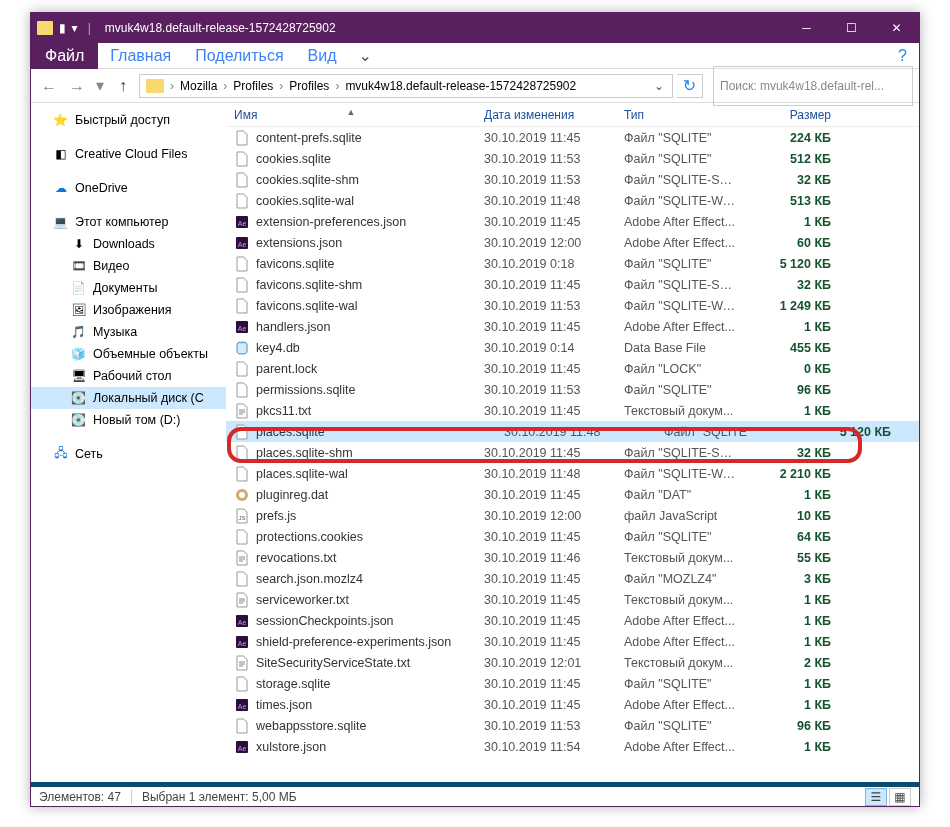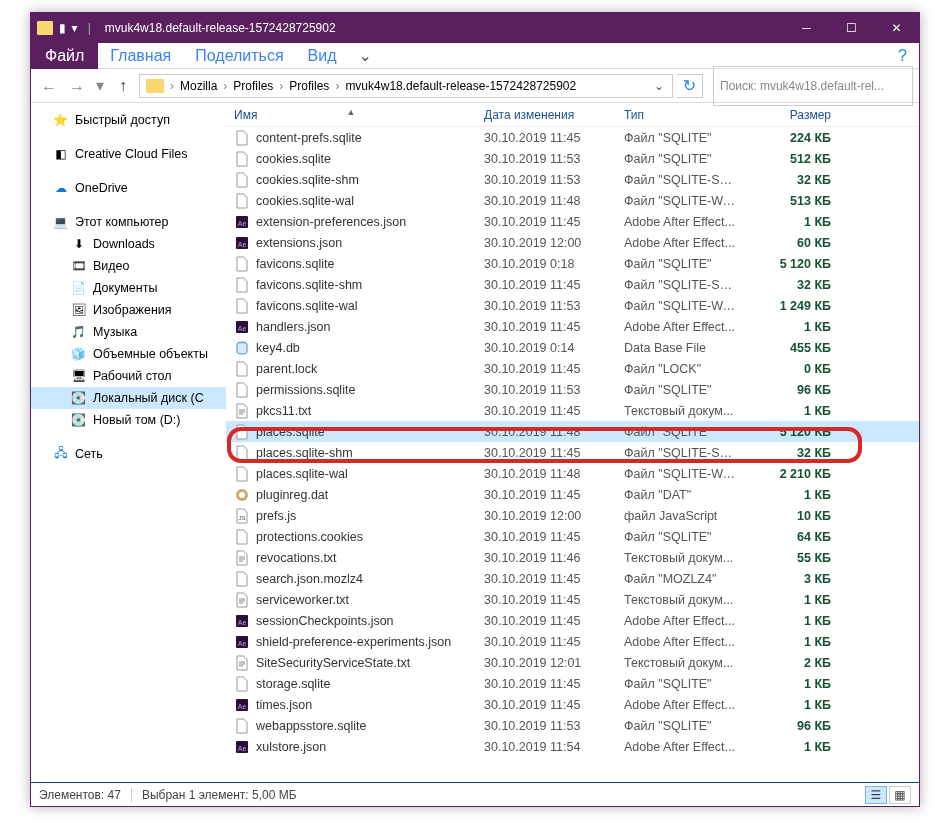--- a/index.html
+++ b/index.html
@@ -48,30 +48,30 @@
   .headers { display: flex; height: 24px; align-items: center; font-size: 12px; color: #1e4e9c; border-bottom: 1px solid #eee; }
   .hcol { padding: 0 8px; cursor: pointer; display: flex; align-items: center; }
   .hcol.name { width: 250px; position: relative; }
   .hcol.date { width: 140px; }
   .hcol.type { width: 128px; }
   .hcol.size { width: 95px; text-align: center; justify-content: flex-end; }
   .sort-ind { position: absolute; top: -1px; left: 50%; transform: translateX(-50%); color: #666; font-size: 9px; }
 
   .filelist { flex: 1; overflow-y: auto; overflow-x: hidden; font-size: 12.5px; }
   .row { display: flex; height: 21px; align-items: center; cursor: pointer; white-space: nowrap; }
-  .row.selected { background: #cce8ff; }
+  .row.selected { background: #cce8ff; gap: 20px; }
   .cell { padding: 0 8px; overflow: hidden; text-overflow: ellipsis; color: #333; }
   .cell.name { width: 250px; display: flex; align-items: center; }
   .cell.date { width: 140px; color: #555; }
   .cell.type { width: 128px; color: #555; }
   .cell.size { width: 95px; text-align: right; color: #14532d; font-weight: bold; }
   .file-icon { width: 16px; height: 16px; margin-right: 6px; display: inline-flex; align-items: center; justify-content: center; flex-shrink:0; }
   .file-icon svg { width:16px; height:16px; }
 
-  .statusbar { height: 24px; border-top: 1px solid #0c4a6e; display: flex; align-items: center; font-size: 12px; color: #444; padding: 0 8px; }
+  .statusbar { height: 24px; border-top: 5px solid #0c4a6e; display: flex; align-items: center; font-size: 12px; color: #444; padding: 0 8px; }
   .statusbar .sep3 { width: 1px; height: 14px; background: #ccc; margin: 0 10px; }
   .view-toggle { margin-left:auto; display:flex; gap:2px; }
   .view-btn { width:22px; height:18px; border:1px solid #ccc; display:flex; align-items:center; justify-content:center; cursor:pointer; }
   .view-btn.active { background:#cce8ff; border-color:#7ab6e8; }
 
   .highlight-ring { position: absolute; border: 4px solid #d62828; border-radius: 14px; pointer-events: none; }
 
   
   .filelist::-webkit-scrollbar { width: 16px; }
   .filelist::-webkit-scrollbar-track { background: #f0f0f0; }

